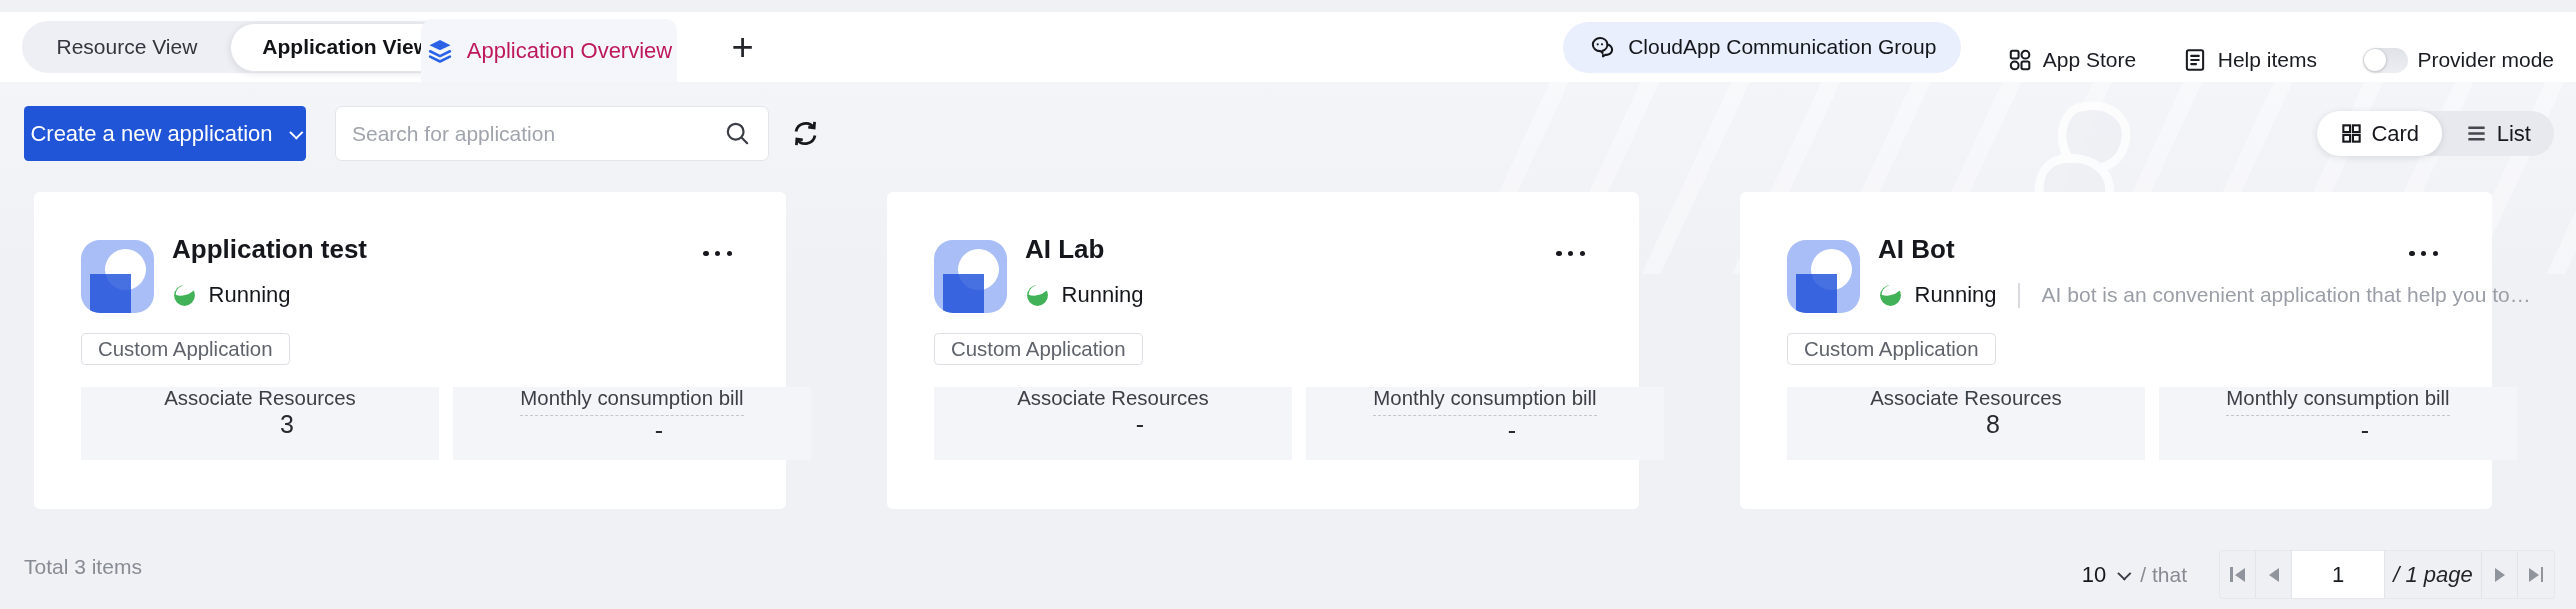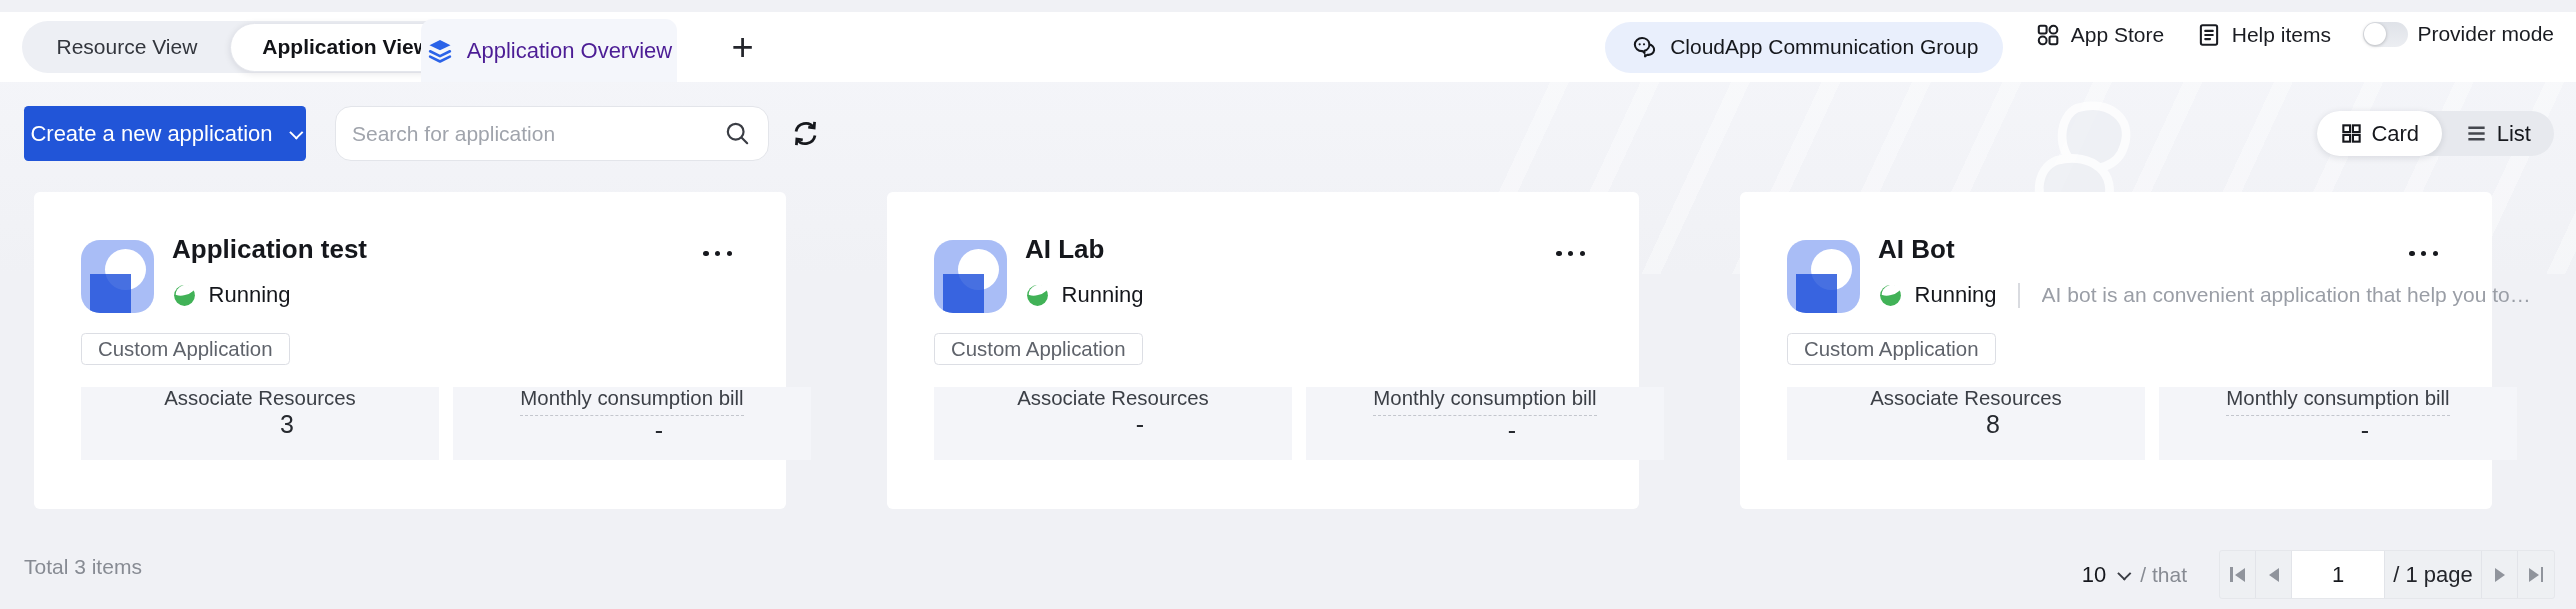--- a/index.html
+++ b/index.html
@@ -5,37 +5,37 @@
   * { box-sizing: border-box; margin: 0; padding: 0; }
   html,body { width:2576px; height:610px; overflow:hidden; }
   body { font-family:"Liberation Sans", sans-serif; background:#f0f1f5; position:relative; }
 
   
   .topbar { position:absolute; top:12px; left:0; width:2576px; height:70px; background:#fff; display:flex; align-items:center; padding:0 22px; z-index:5; }
   .seg { display:flex; align-items:center; background:#edeff4; border-radius:29px; height:52px; padding:0 1.5px; }
   .seg-opt { padding:0 33px; font-size:21px; color:#33363d; height:52px; display:flex; align-items:center; cursor:pointer; white-space:nowrap; }
   .seg-opt.selected { background:#fff; border-radius:25px; height:49px; border:0.7px solid #e4e6ec; box-shadow:0 1.5px 7.3px rgba(20,24,40,.10); font-weight:bold; color:#121317; padding:0 31px; }
   .tab { position:absolute; left:421px; top:7.3px; width:256px; height:63px; background:#f4f6fb; border-radius:11.6px 11.6px 0 0; display:flex; align-items:center; justify-content:center; gap:13px; cursor:pointer; }
-  .tab-label { color:#4c1d95; font-size:22px; font-weight:500; white-space:nowrap; }
+  .tab-label { color:#be185d; font-size:22px; font-weight:500; white-space:nowrap; }
   .plus-btn { position:absolute; left:717px; top:0; width:51px; height:70px; display:flex; align-items:center; justify-content:center; font-size:38px; font-weight:300; color:#23252b; cursor:pointer; }
-  .top-actions { margin-left:auto; display:flex; align-items:flex-start; gap:32px; }
+  .top-actions { margin-left:auto; display:flex; align-items:flex-end; gap:46px; }
   .chat-pill { background:#e9effc; border-radius:29px; height:51px; padding:0 25px; display:flex; gap:11.6px; align-items:center; font-size:21px; color:#15171c; cursor:pointer; white-space:nowrap; }
   .top-item { display:flex; align-items:center; gap:9.5px; font-size:21px; color:#1a1c22; cursor:pointer; white-space:nowrap; }
   .toggle { width:45px; height:25px; border-radius:12.4px; background:linear-gradient(180deg,#dfe2e8,#eceef2); position:relative; cursor:pointer; flex:0 0 auto; }
   .toggle .knob { position:absolute; left:1.5px; top:1.5px; width:22px; height:22px; border-radius:50%; background:#fff; box-shadow:0 0.7px 3.6px rgba(0,0,0,.25); }
 
   
   .content { position:absolute; top:70px; left:0; width:2576px; height:540px; background:#f0f1f5; }
   .banner { position:absolute; top:0; left:0; width:2576px; height:204px; background:linear-gradient(180deg,#f4f5f9,#f0f1f5); overflow:hidden; }
   .stripes { position:absolute; top:0; right:0; width:1092px; height:204px; background:repeating-linear-gradient(115deg, rgba(255,255,255,0) 0 65px, rgba(255,255,255,.8) 65px 82px); opacity:.45; }
   .decor-logo { position:absolute; left:2008px; top:26px; opacity:.75; }
 
   .btn-create { position:absolute; left:24px; top:36px; width:282px; height:55px; background:#2155d8; color:#fff; font-size:22px; border:none; border-radius:4.4px; display:flex; align-items:center; justify-content:center; gap:17.5px; cursor:pointer; }
   .chev { width:9.5px; height:9.5px; border-right:2.2px solid currentColor; border-bottom:2.2px solid currentColor; transform:rotate(45deg) translateY(-2.2px); }
-  .search { position:absolute; left:335px; top:36px; width:434px; height:55px; background:#fff; border:1.5px solid #e3e5ea; border-radius:16px; display:flex; align-items:center; padding:0 16px; }
+  .search { position:absolute; left:335px; top:36px; width:434px; height:55px; background:#fff; border:1.5px solid #e3e5ea; border-radius:7px; display:flex; align-items:center; padding:0 16px; }
   .search input { flex:1; border:none; outline:none; font-size:21px; color:#2a2d33; font-family:inherit; background:transparent; }
   .search input::placeholder { color:#a0a4ac; }
   .refresh-btn { position:absolute; left:786px; top:44px; width:39px; height:39px; display:flex; align-items:center; justify-content:center; cursor:pointer; }
   .view-switch { position:absolute; right:22px; top:41px; height:45px; background:#e7e9ee; border-radius:22.6px; display:flex; align-items:center; }
   .vs-opt { display:flex; gap:8.7px; align-items:center; font-size:22px; color:#16181d; padding:0 23px; height:45px; border-radius:22.6px; cursor:pointer; white-space:nowrap; }
   .vs-opt.selected { background:#fff; box-shadow:0 1.5px 7.3px rgba(20,24,40,.12); font-weight:500; }
 
   
   .card { position:absolute; top:122px; width:752px; height:317px; background:#fff; border-radius:5.8px;margin-left:8px; }
   .card.c1 { left:26px; } .card.c2 { left:879px; } .card.c3 { left:1732px; }
@@ -61,21 +61,21 @@
   .page-size { display:flex; align-items:center; gap:11.6px; font-size:22px; color:#16181d; cursor:pointer; }
   .page-size .chev { border-color:#3a3d44; }
   .per-page { font-size:21px; color:#878b93; margin:0 32px 0 13px; }
   .pager-group { display:flex; height:49px; border-radius:2.9px; overflow:hidden; background:#eef0f3; border:0.7px solid #e5e7eb; }
   .pg-btn { width:36px; display:flex; align-items:center; justify-content:center; border-right:0.7px solid #e2e4e9; cursor:pointer; gap:2.2px; }
   .tri { width:0; height:0; border-top:7.3px solid transparent; border-bottom:7.3px solid transparent; }
   .tri.left  { border-right:10.2px solid #90949c; }
   .tri.right { border-left:10.2px solid #90949c; }
   .bar { width:2.2px; height:14.6px; background:#90949c; }
   .pg-current { width:93px; background:#fff; font-size:22px; color:#16181d; display:flex; align-items:center; justify-content:center; border-right:0.7px solid #e2e4e9; cursor:text; }
-  .pg-total { width:97px; font-size:22px; color:#23252b; display:flex; align-items:center; justify-content:center; border-right:0.7px solid #e2e4e9; white-space:nowrap; }
+  .pg-total { width:97px; font-size:22px; color:#23252b; display:flex; align-items:center; justify-content:center; border-right:0.7px solid #e2e4e9; white-space:nowrap;font-style:italic; }
   .pg-btn:last-child { border-right:none; }
   svg { display:block; }
 </style>
 </head>
 <body>
 
 <div class="topbar">
   <div class="seg">
     <div class="seg-opt">Resource View</div>
     <div class="seg-opt selected">Application View</div>

